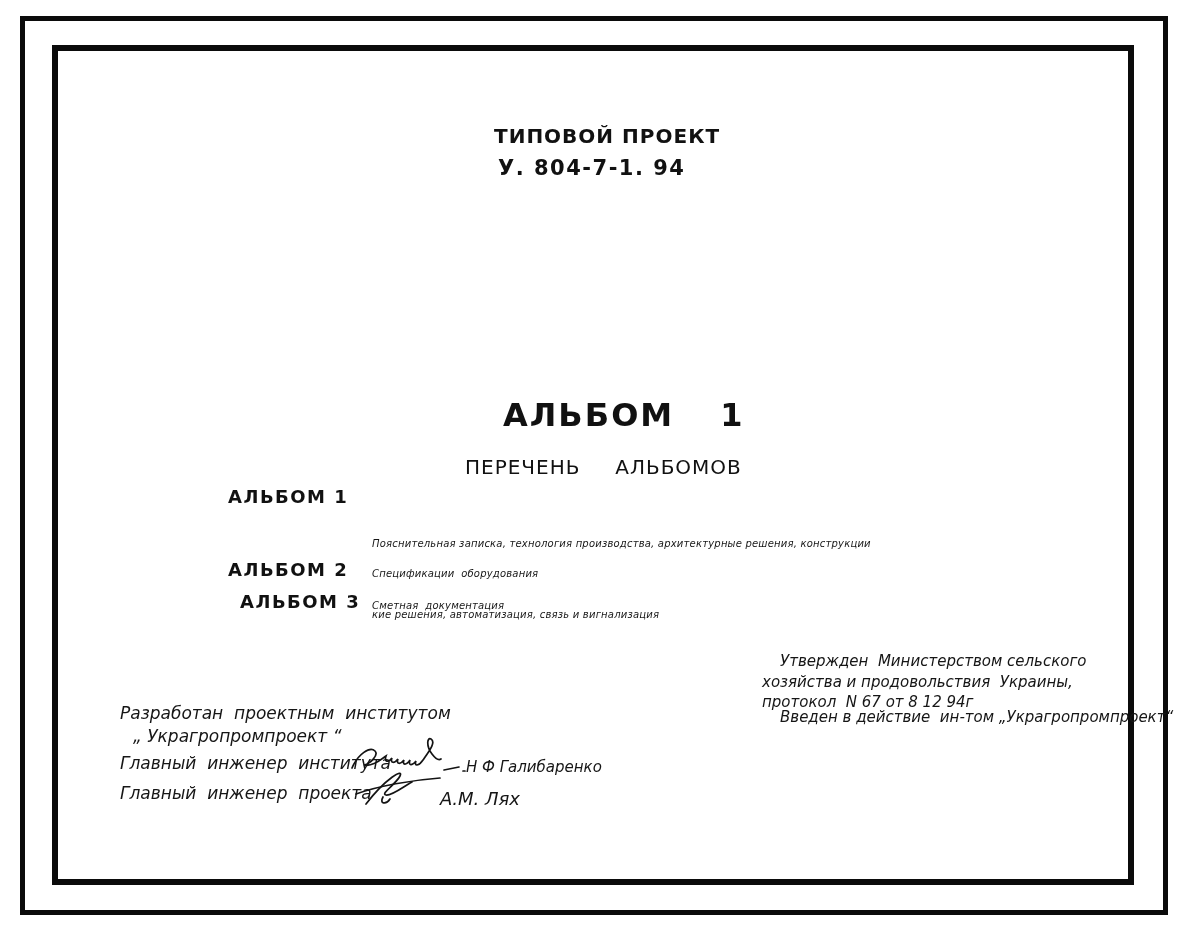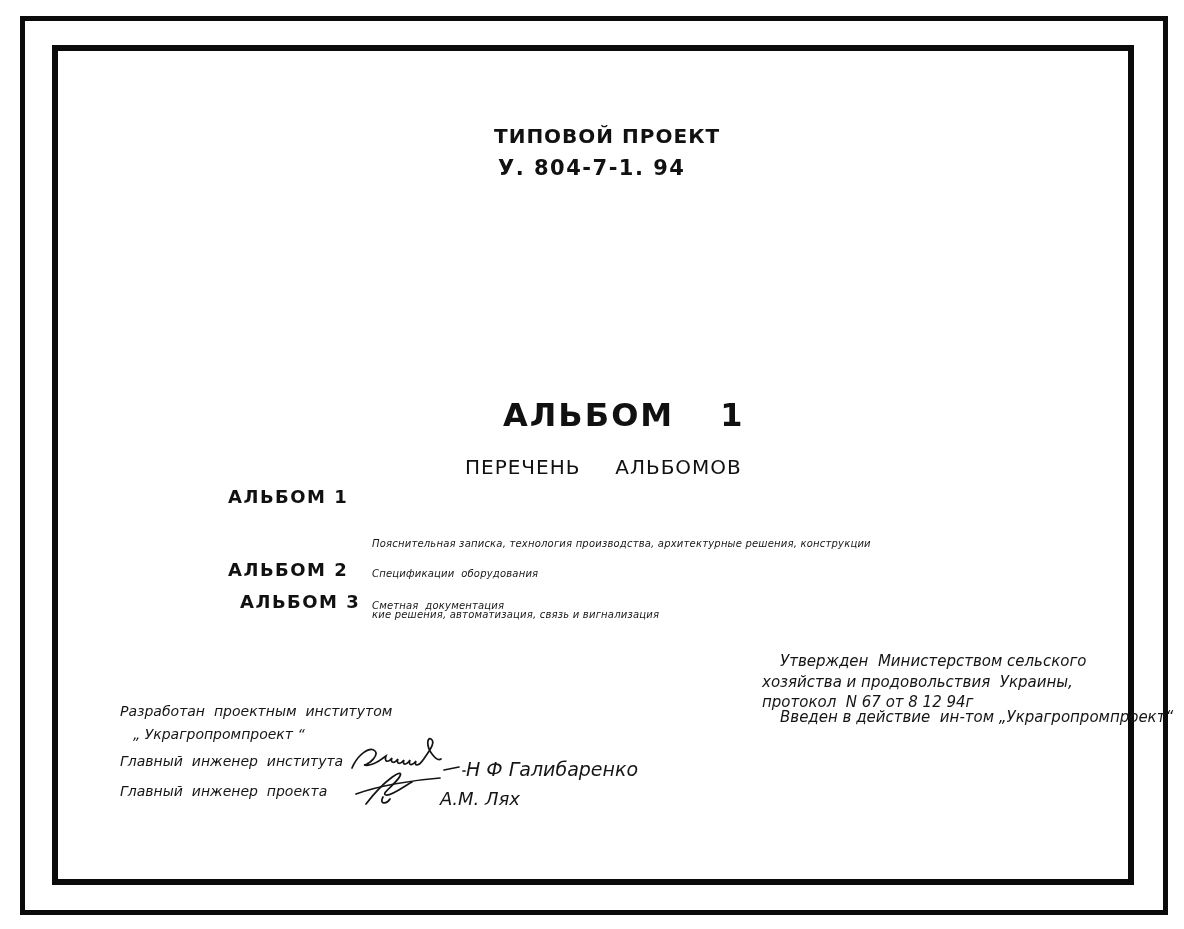--- a/index.html
+++ b/index.html
@@ -59,25 +59,25 @@
   .album-desc.r2 { left: 372px; top: 562px; }
   .album-desc.r3 { left: 372px; top: 594px; }
 
   .app { font-size: 15px; }
   .app1 { left: 780px; top: 652px; text-align: center; }
   .app2 { left: 762px; top: 673px; }
   .app3 { left: 762px; top: 693px; }
   .app4 { left: 780px; top: 708px; }
   .app5 { left: 758px; top: 727px; }
 
-  .dev { font-size: 14px; }
+  .dev { font-size: 17px; }
   .dev1 { left: 120px; top: 703px; }
   .dev2 { left: 133px; top: 726px; }
   .dev3-label { left: 120px; top: 753px; }
-  .dev3-name  { left: 466px; top: 758px; font-size: 19px; }
+  .dev3-name  { left: 466px; top: 758px; font-size: 15px; }
   .dev4-label { left: 120px; top: 783px; }
   .dev4-name  { left: 440px; top: 788px; font-size: 18px; }
 
   .sig { position: absolute; }
   .sig path { fill: none; stroke: #141414; stroke-width: 1.7; stroke-linecap: round; }
   .sig1 { left: 348px; top: 736px; }
   .sig2 { left: 352px; top: 768px; }
 </style>
 </head>
 <body>

